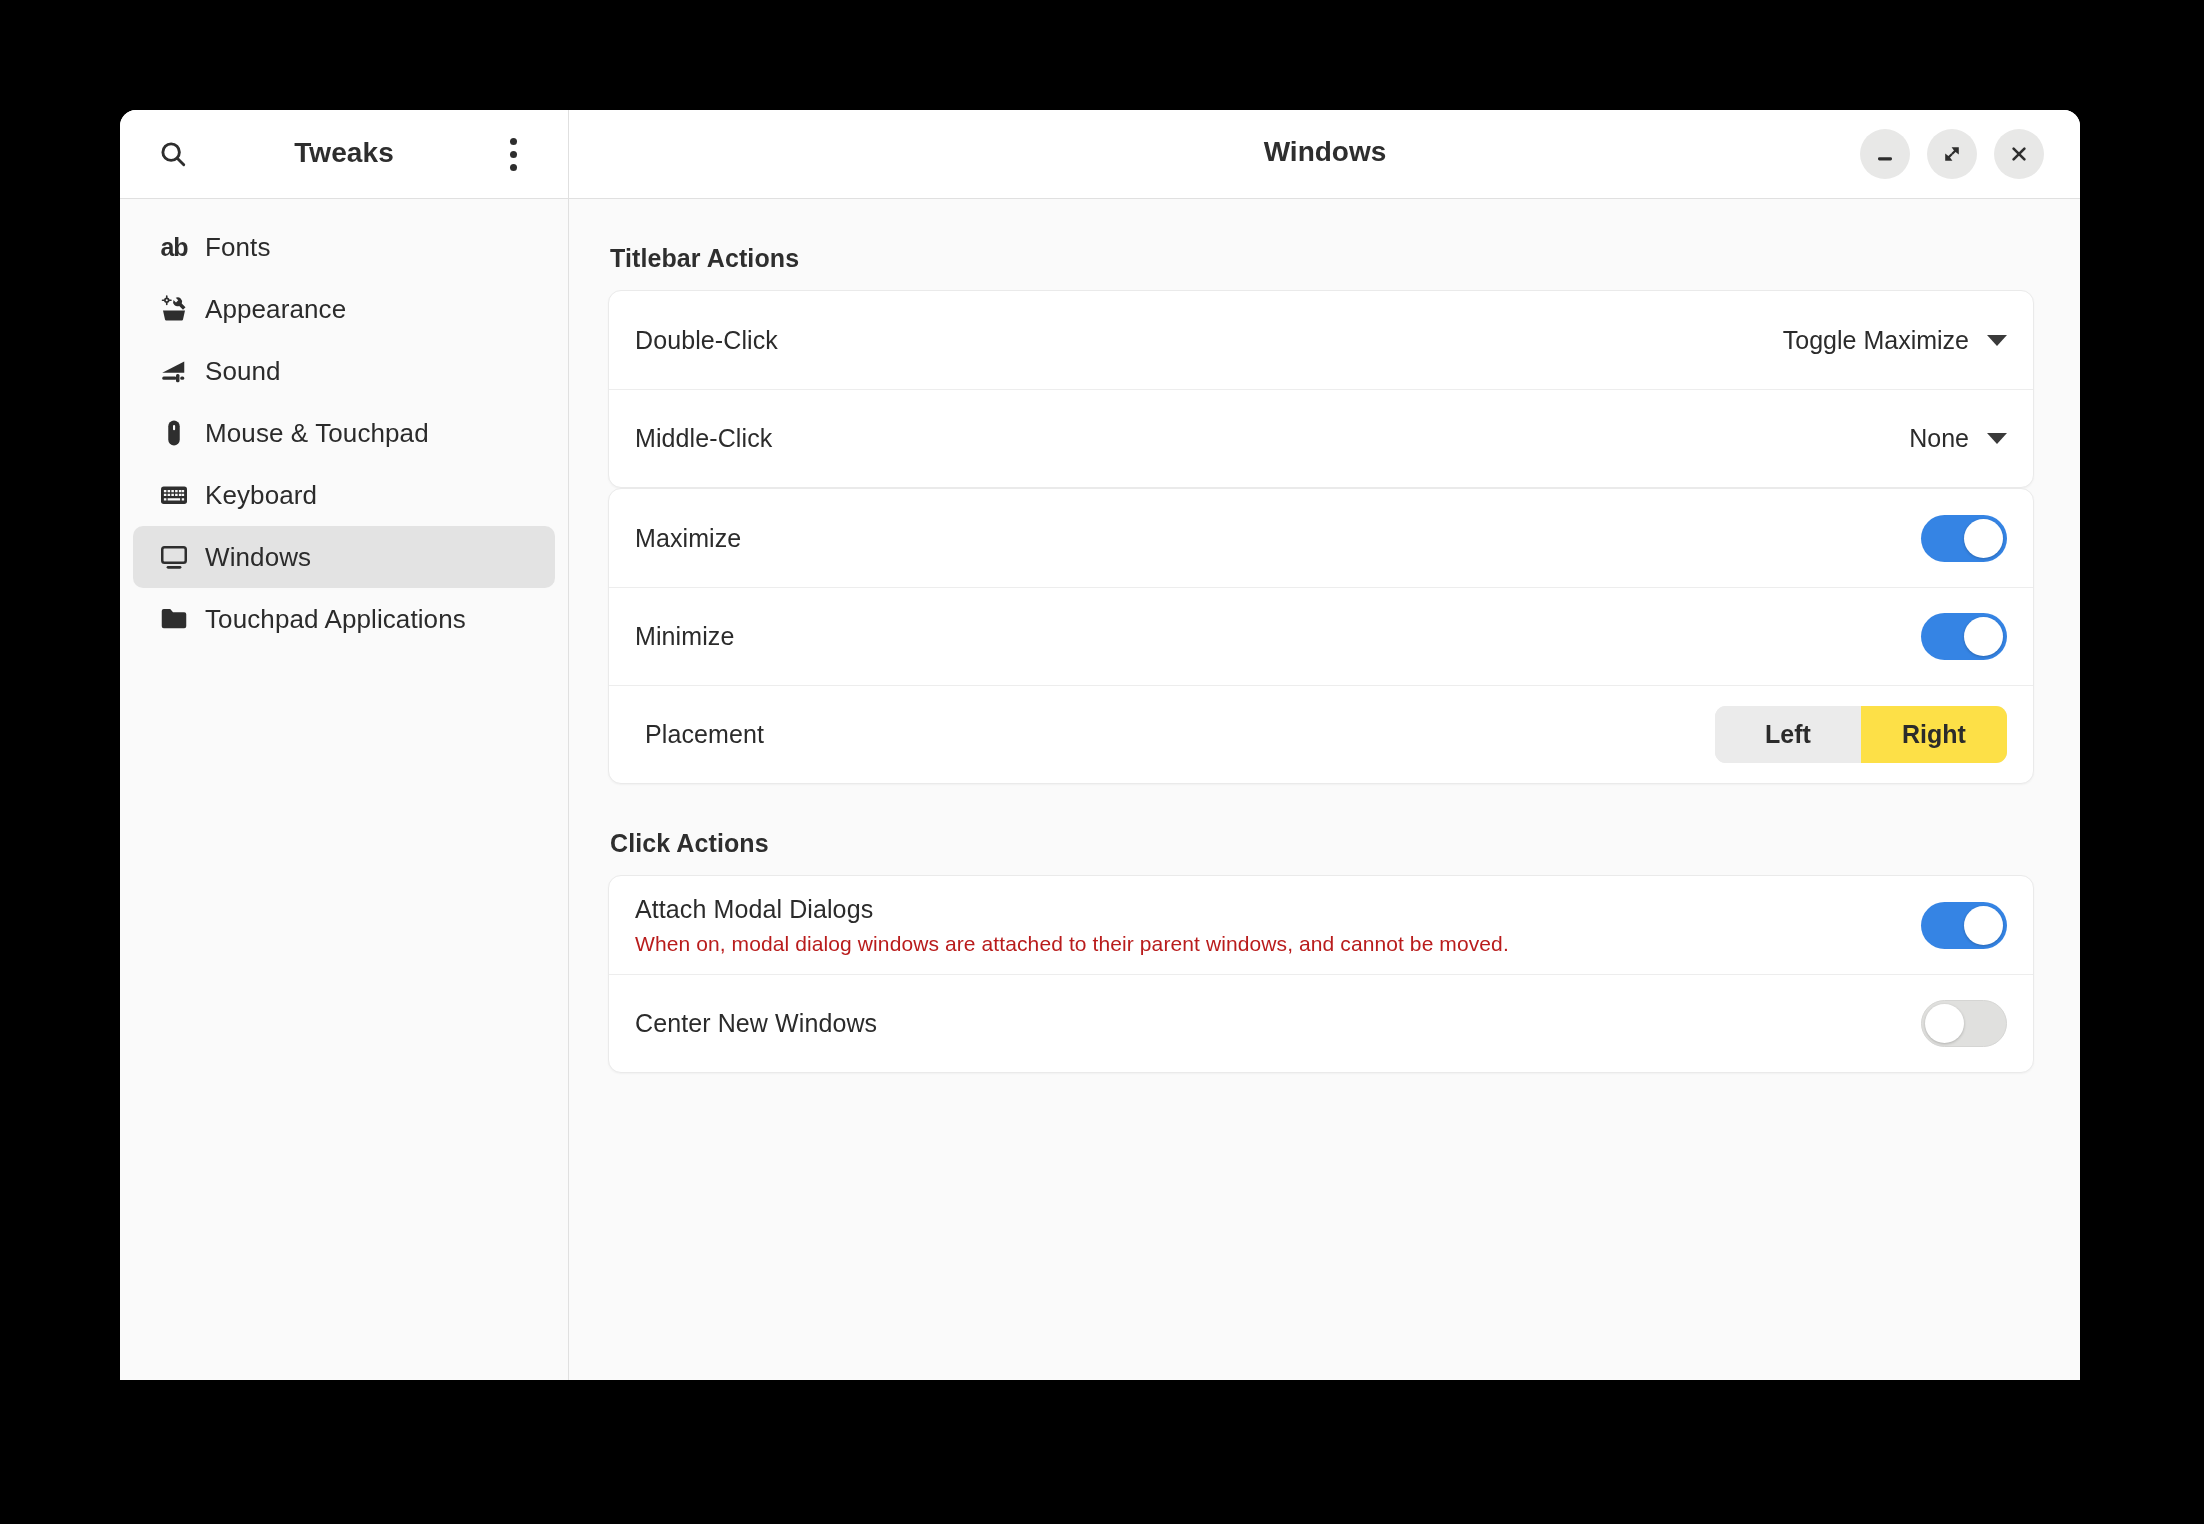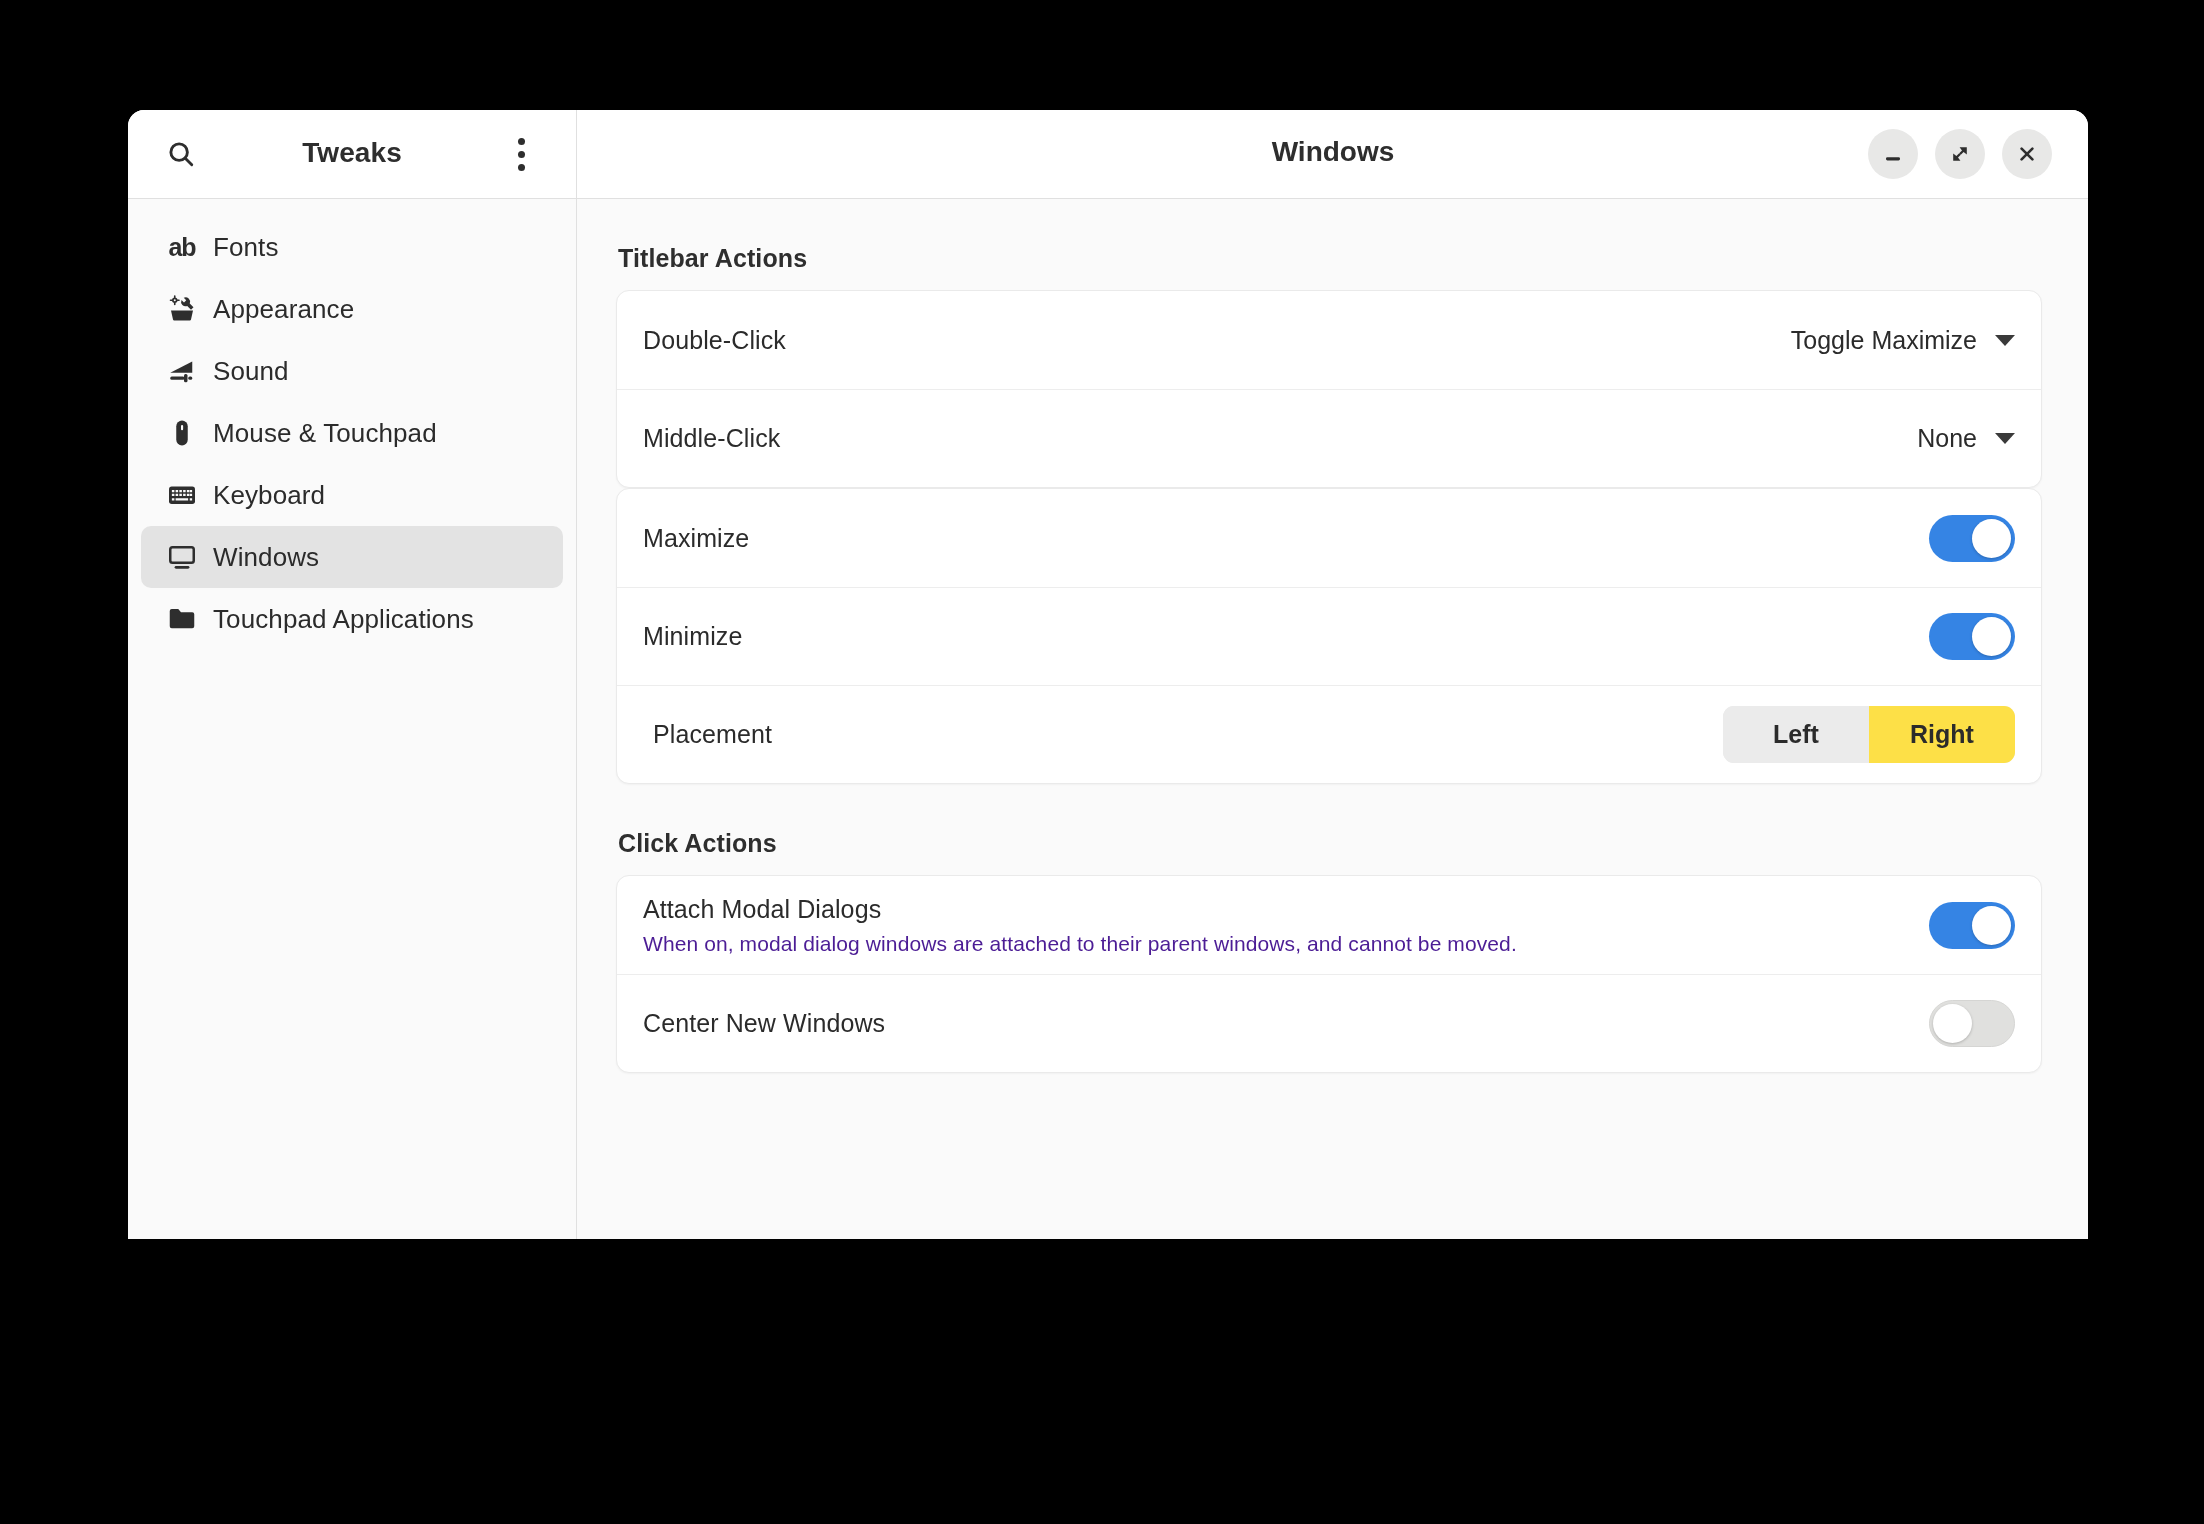--- a/index.html
+++ b/index.html
@@ -11,24 +11,24 @@
     width: 2204px;
     height: 1524px;
     overflow: hidden;
     font-family: "Liberation Sans", sans-serif;
     -webkit-font-smoothing: antialiased;
   }
 
   
   .window {
     position: absolute;
-    left: 128px;
+    left: 120px;
     top: 110px;
     width: 1960px;
-    height: 1129px;
+    height: 1270px;
     background: #FAFAFA;
     border-radius: 16px 16px 0 0;
     overflow: hidden;
     box-shadow: 0 0 0 1px rgba(0,0,0,0.06);
   }
 
   
   .headerbar {
     position: absolute;
     left: 0; top: 0;
@@ -191,21 +191,21 @@
     justify-content: center;
     padding-right: 20px;
   }
   .row-title {
     font-size: 25px;
     color: #2B2B2B;
     letter-spacing: 0.1px;
   }
   .row-sub {
     font-size: 21px;
-    color: #4c1d95;
+    color: #b91c1c;
     margin-top: 8px;
     letter-spacing: 0.1px;
   }
   .row.indented { padding-left: 36px; }
 
   
   .dropdown {
     display: flex;
     align-items: center;
     gap: 18px;

